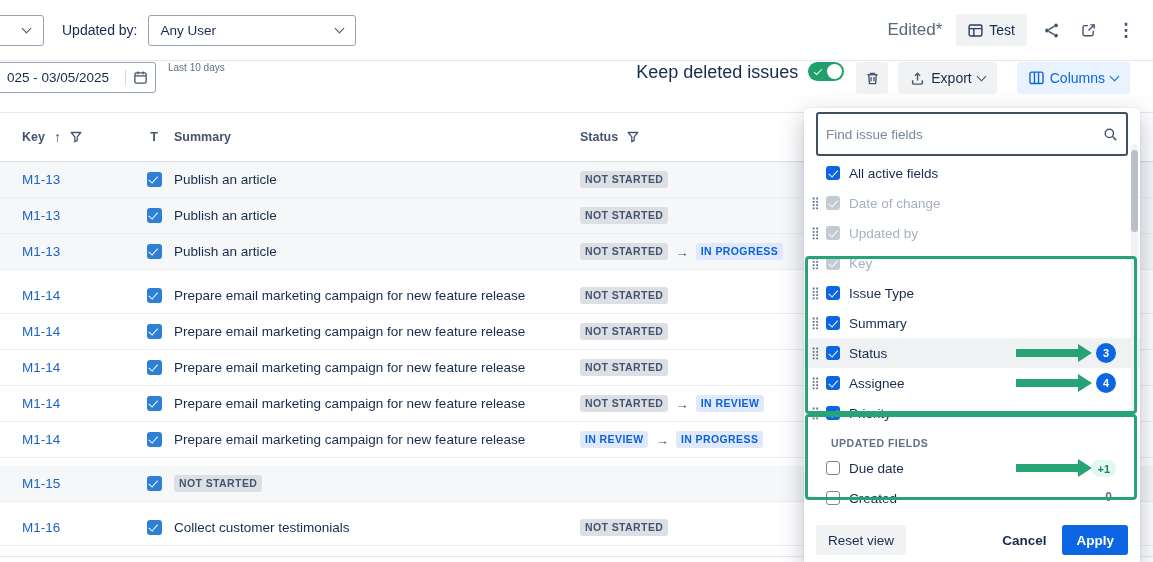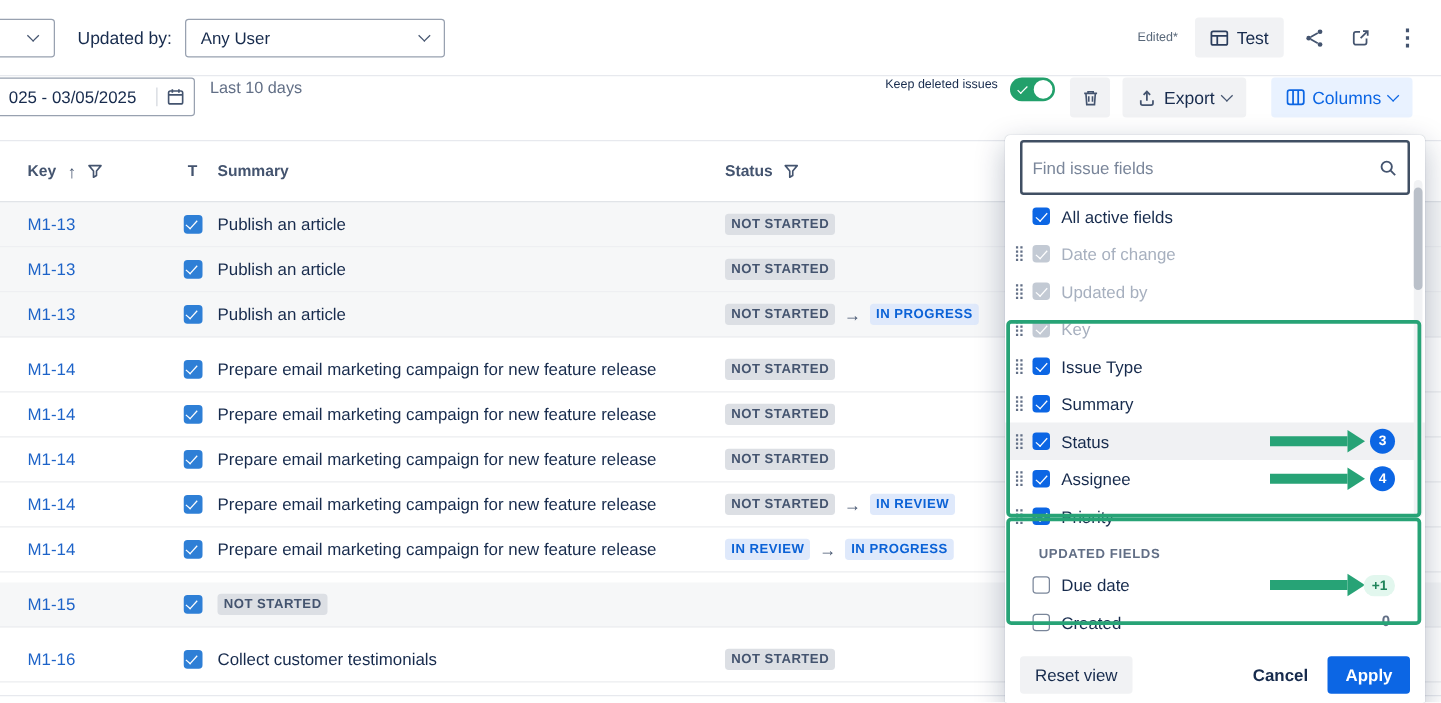--- a/index.html
+++ b/index.html
@@ -13,36 +13,36 @@
     transform:rotate(45deg);display:inline-block;flex:none;margin-top:-3px}
   .blue-chev{border-color:#0c66e4}
 
   
   .topbar{position:absolute;top:0;left:0;right:0;height:61px;display:flex;align-items:center;
     padding-right:14px;border-bottom:1px solid #e7e9ee}
   .select{display:flex;align-items:center;height:31px;border:1px solid #98a1b0;border-radius:3px;background:#fff;cursor:pointer}
   .select.mini{width:72px;margin-left:-28px;justify-content:flex-end;padding-right:13px}
   .select.user{width:208px;margin-left:10px;padding:0 12px;justify-content:space-between;font-size:13.5px}
   .lbl{margin-left:18px}
-  .edited{color:#586779;margin-right:14px;font-size:10px}
+  .edited{color:#586779;margin-right:14px;font-size:17px}
   .btn{display:inline-flex;align-items:center;gap:6px;height:32px;border:none;border-radius:3px;
     font:500 14px "Liberation Sans",sans-serif;color:#172b4d;background:#f1f2f4;padding:0 12px;cursor:pointer}
   .btn.sq{width:32px;padding:0;justify-content:center}
   .btn.columns{background:#e9f2ff;color:#0c66e4}
   .iconbtn{background:none;border:none;padding:4px;margin-left:12px;display:inline-flex;align-items:center;
     color:#44546f;cursor:pointer}
   .kebab{font-size:18px;font-weight:700;color:#44546f;line-height:1}
 
   
   .filterbar{position:absolute;top:62px;left:0;right:0;height:50px;display:flex;align-items:flex-start;padding-right:23px}
   .datefield{display:flex;align-items:center;margin-left:-40px;width:196px;height:31px;border:1px solid #98a1b0;
     border-radius:3px;padding:0 7px 0 46px;font-size:13.5px;cursor:text}
   .datefield .cal{margin-left:auto;border-left:1px solid #d4d8de;padding-left:7px;display:flex;align-items:center}
-  .hint{color:#626f86;margin-left:12px;font-size:13px}
-  .kd-label{font-size:10px}
+  .hint{color:#626f86;margin-left:12px;font-size:10px}
+  .kd-label{font-size:18px}
   .toggle{position:relative;width:36px;height:19px;border-radius:10px;background:#22a06b;margin-left:10px;flex:none;cursor:pointer}
   .toggle::before{content:"";position:absolute;left:8px;top:4.5px;width:3px;height:7px;
     border-right:1.6px solid #fff;border-bottom:1.6px solid #fff;transform:rotate(45deg)}
   .toggle .knob{position:absolute;right:2px;top:2px;width:15px;height:15px;border-radius:50%;background:#fff}
   .ml12{margin-left:12px}.ml10{margin-left:10px}.ml20{margin-left:20px}
 
   
   .table{position:absolute;top:112px;left:0;right:0;border-top:1px solid #e7e9ee}
   .thead,.trow{display:grid;grid-template-columns:112px 40px 406px 1fr;padding-left:22px;align-items:center}
   .thead{height:49px;border-bottom:1px solid #d7dbe1;font-size:12.5px;font-weight:700;color:#44546f}

